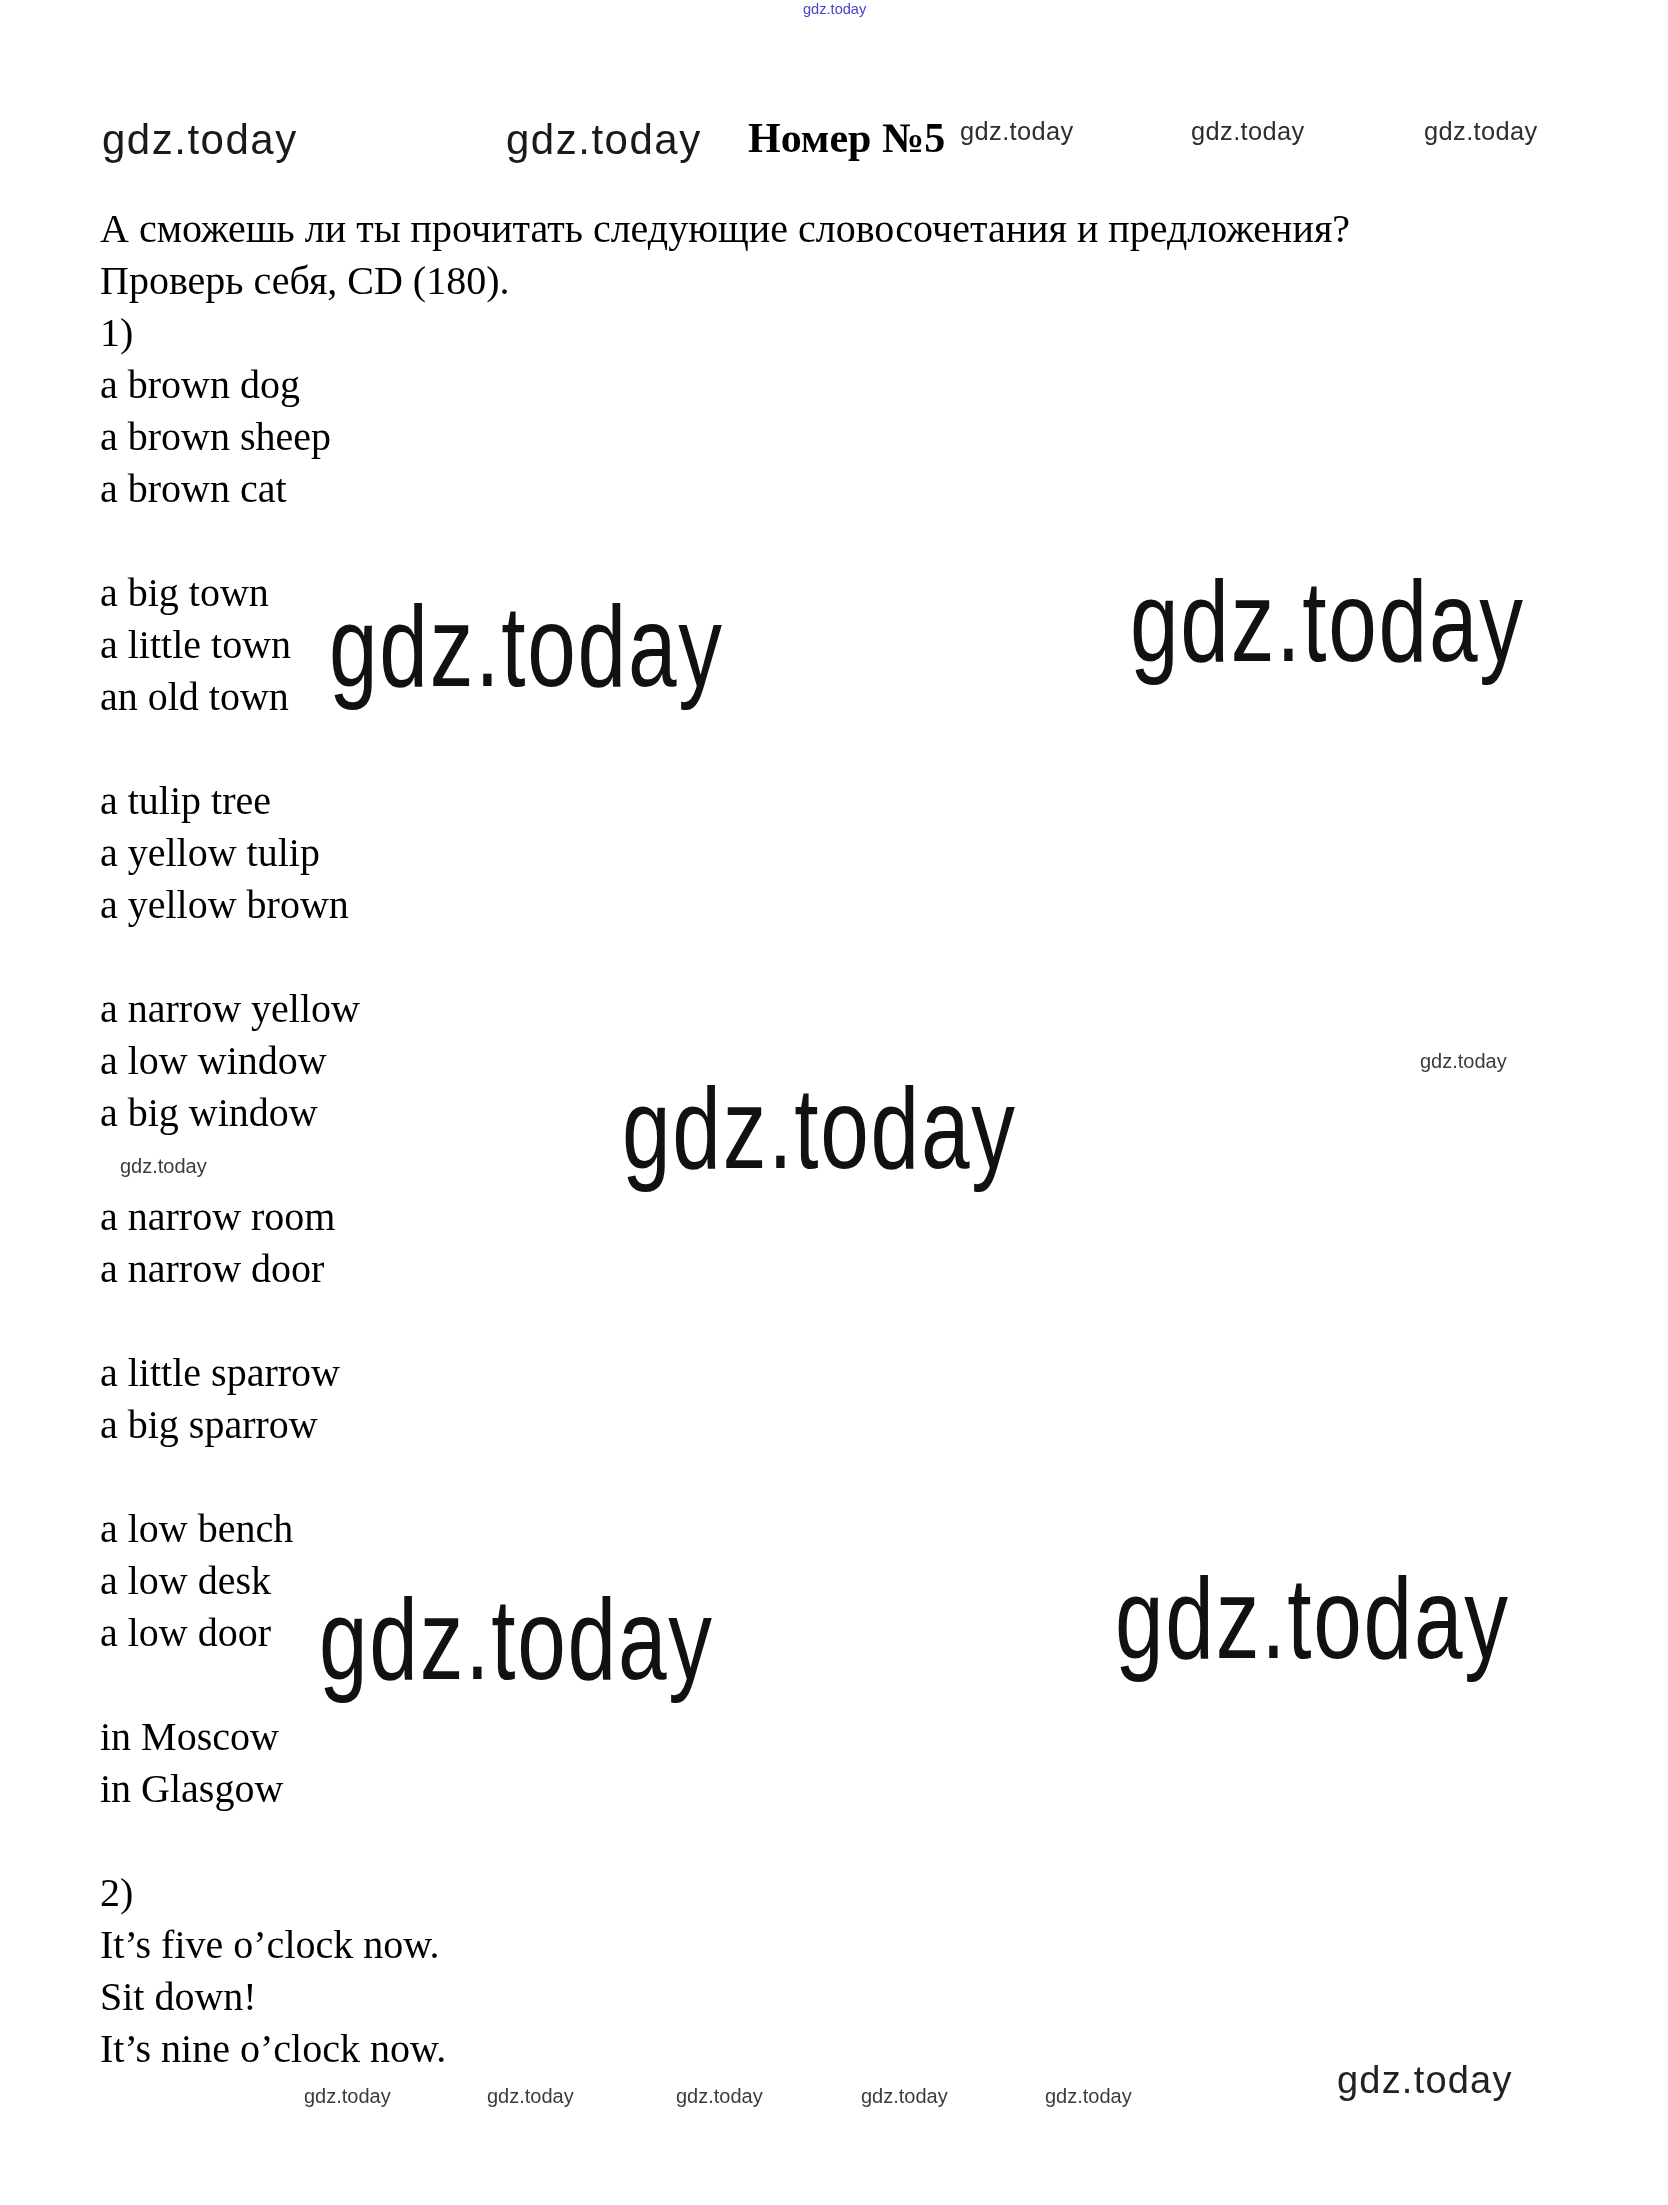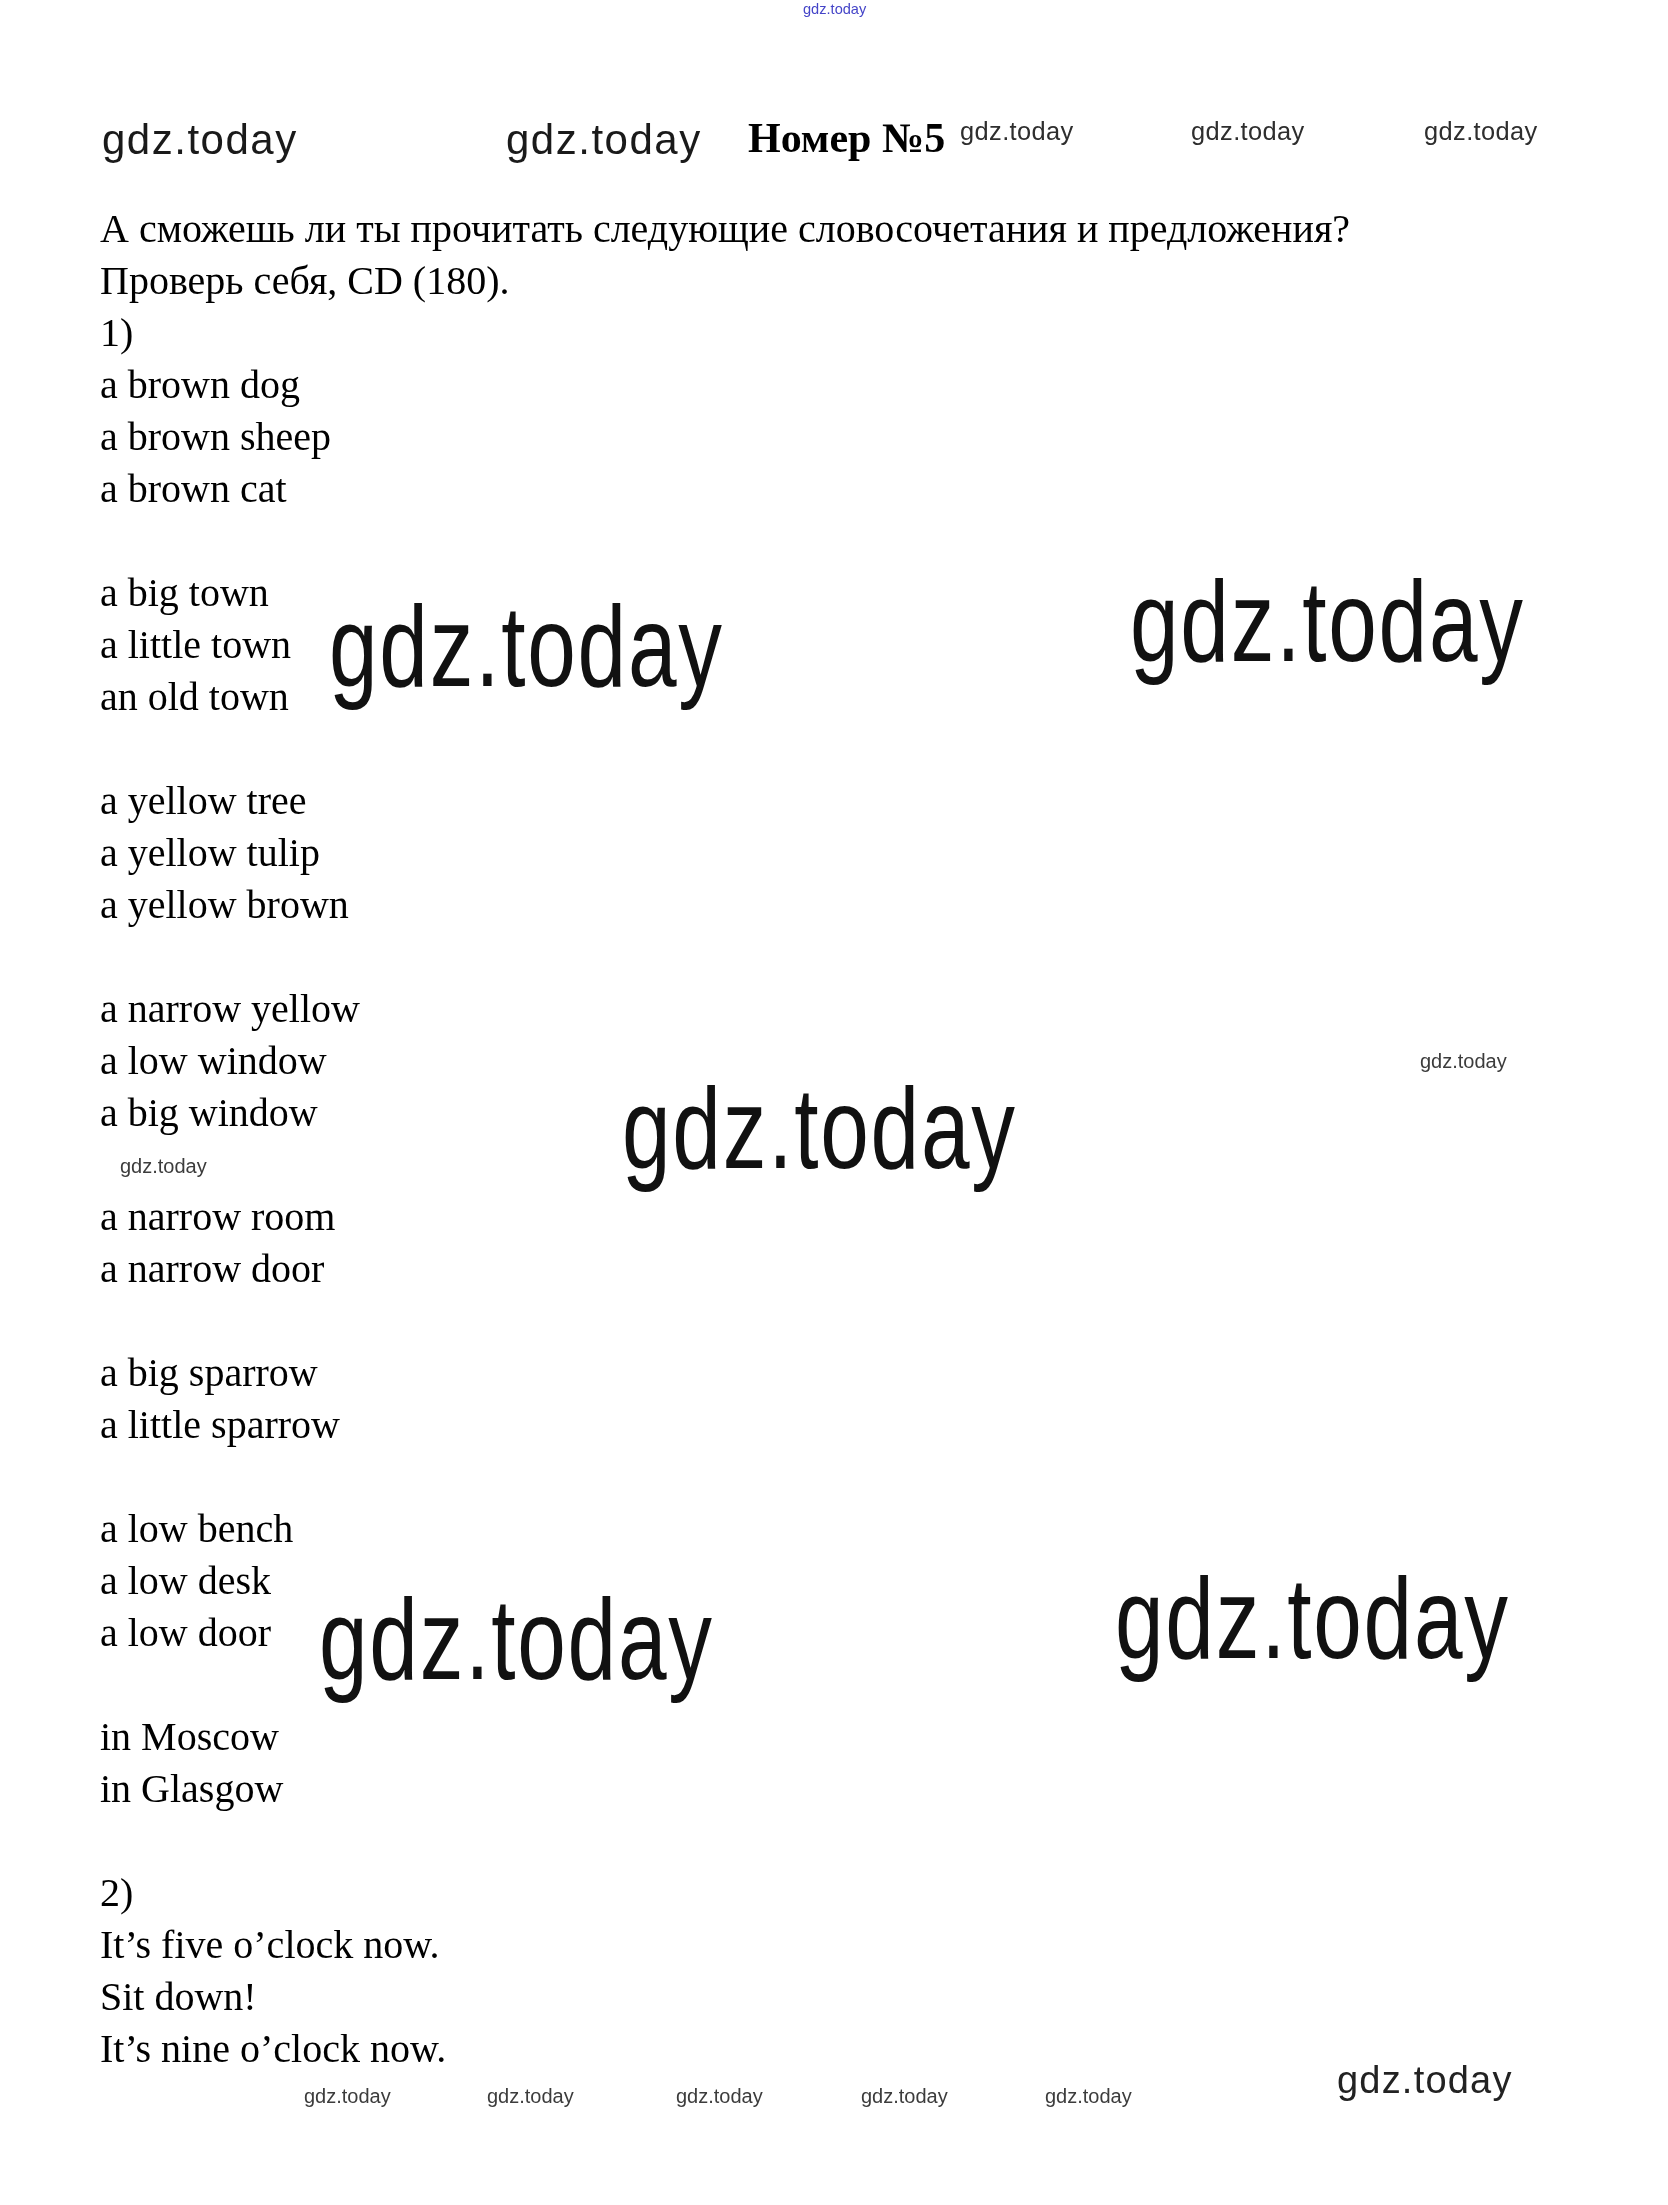--- a/index.html
+++ b/index.html
@@ -72,33 +72,33 @@
       <div class="line">Проверь себя, CD (180).</div>
       <div class="line">1)</div>
       <div class="line">a brown dog</div>
       <div class="line">a brown sheep</div>
       <div class="line">a brown cat</div>
       <div class="line"></div>
       <div class="line">a big town</div>
       <div class="line">a little town</div>
       <div class="line">an old town</div>
       <div class="line"></div>
-      <div class="line">a yellow tree</div>
+      <div class="line">a tulip tree</div>
       <div class="line">a yellow tulip</div>
       <div class="line">a yellow brown</div>
       <div class="line"></div>
       <div class="line">a narrow yellow</div>
       <div class="line">a low window</div>
       <div class="line">a big window</div>
       <div class="line"></div>
       <div class="line">a narrow room</div>
       <div class="line">a narrow door</div>
       <div class="line"></div>
+      <div class="line">a little sparrow</div>
       <div class="line">a big sparrow</div>
-      <div class="line">a little sparrow</div>
       <div class="line"></div>
       <div class="line">a low bench</div>
       <div class="line">a low desk</div>
       <div class="line">a low door</div>
       <div class="line"></div>
       <div class="line">in Moscow</div>
       <div class="line">in Glasgow</div>
       <div class="line"></div>
       <div class="line">2)</div>
       <div class="line">It’s five o’clock now.</div>

